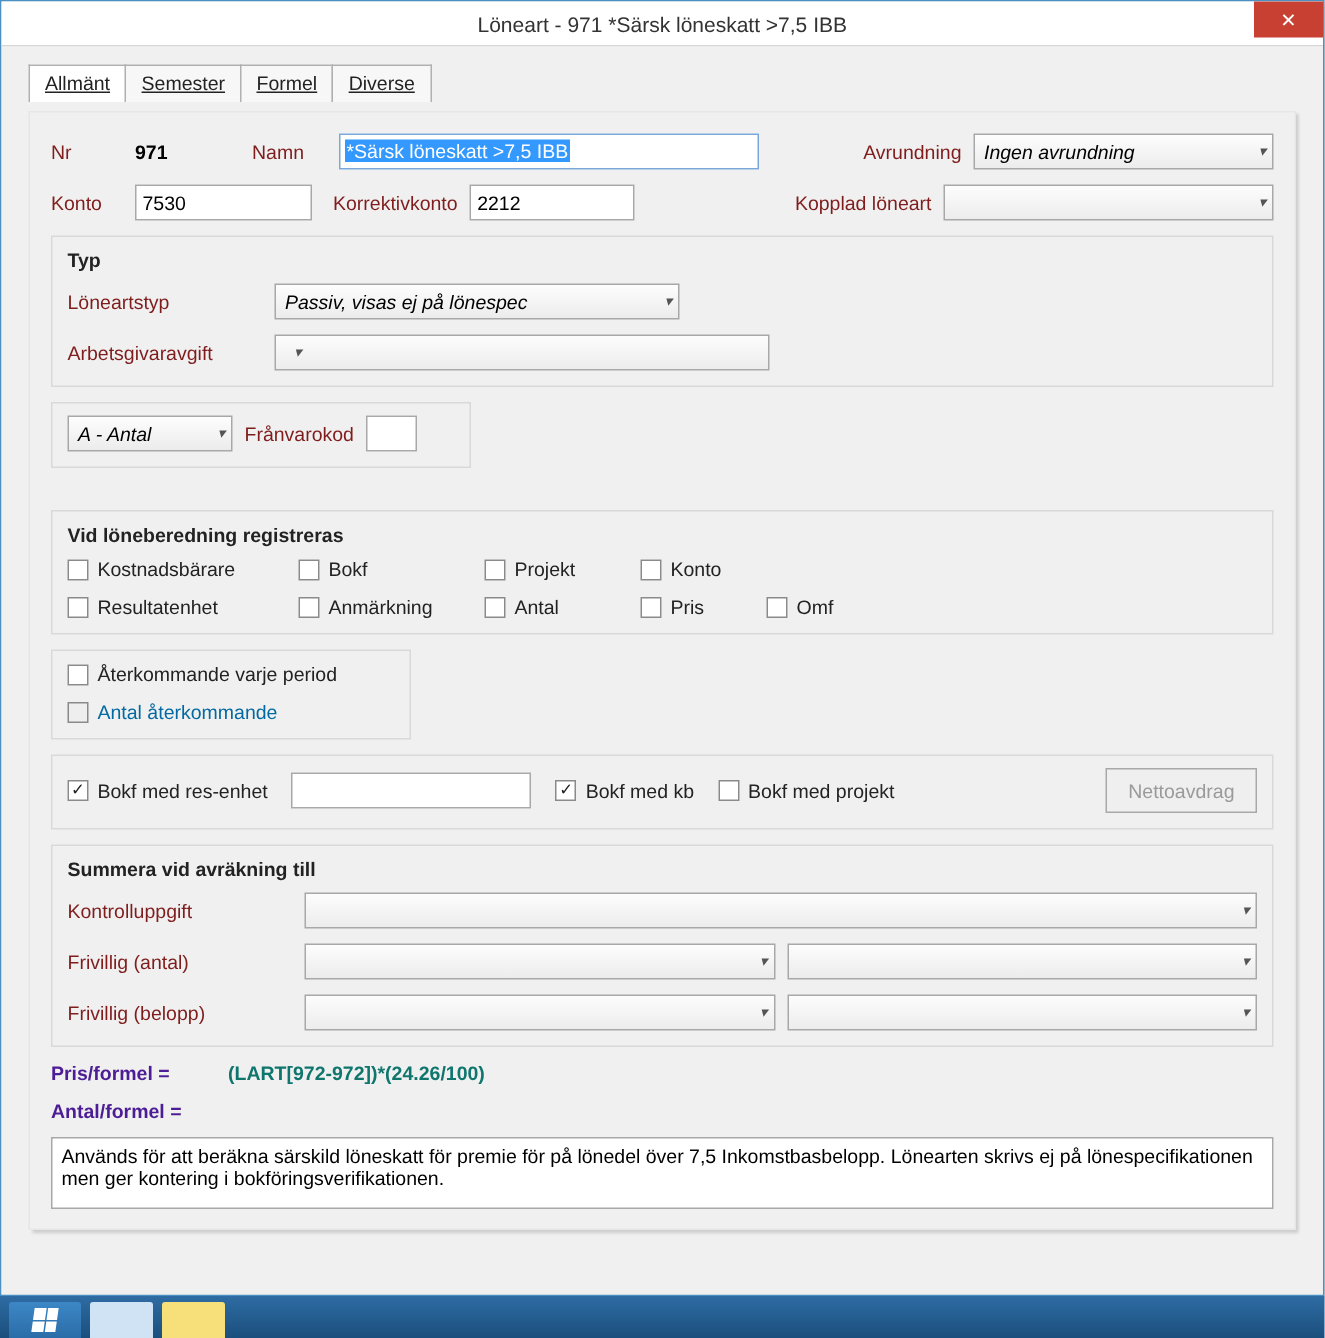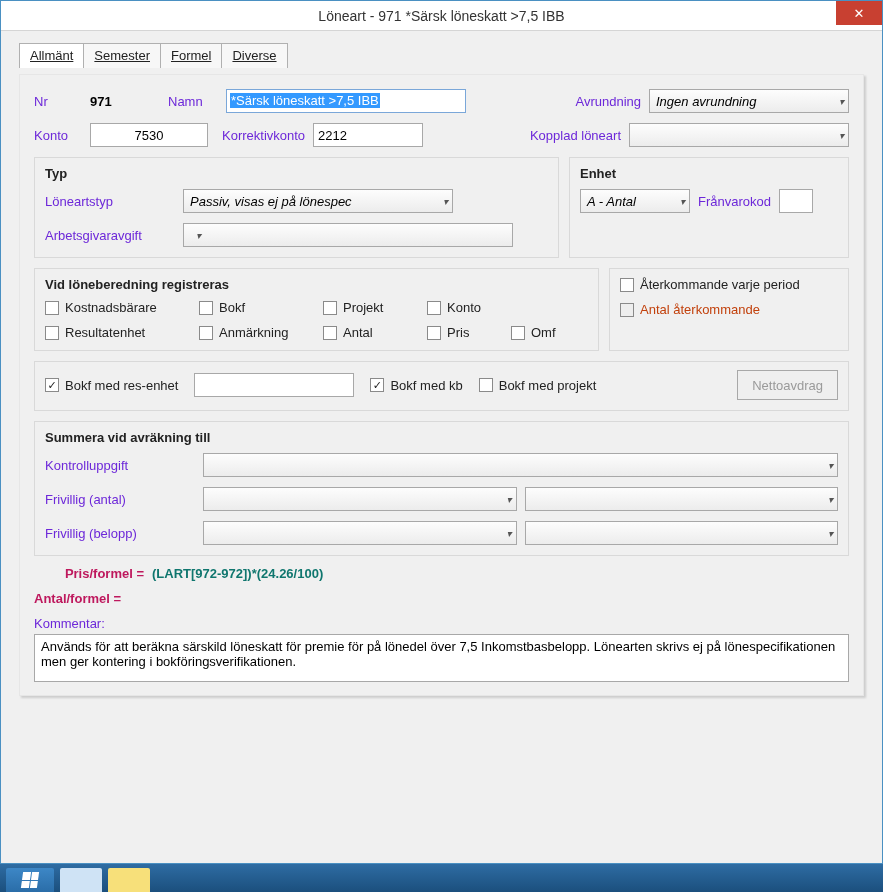--- a/index.html
+++ b/index.html
@@ -77,38 +77,38 @@
   .tab .ul { text-decoration: underline; text-align: center; }
 
   .panel {
     border: 1px solid #e6e6e6;
     background: #f0f0f0;
     padding: 14px 14px 10px 14px;
     box-shadow: 2px 2px 2px rgba(0,0,0,0.15);
   }
 
   .row { display: flex; align-items: center; margin-bottom: 10px; gap: 8px; }
-  .lbl { color: #6d28d9; }
+  .lbl { color: #7f1d1d; }
   .bold-val { font-weight: 600; }
 
   input.text {
     height: 24px;
     border: 1px solid #a8a8a8;
     padding: 2px 4px;
     font-size: 13px;
     background: #fff;
   }
   .selected-text {
     display: inline-block;
     height: 24px;
     line-height: 20px;
     border: 1px solid #7aa7d9;
     padding: 1px 3px;
     background: #fff;
-    width: 240px;
+    width: 280px;
     vertical-align: middle;
   }
   .selected-text span {
     background: #3399ff;
     color: #fff;
     padding: 0 1px;
   }
 
   .combo {
     height: 24px;
@@ -153,36 +153,36 @@
   .chk .box {
     width: 14px; height: 14px;
     border: 1px solid #8a8a8a;
     background: #fff;
     display: inline-flex;
     align-items: center;
     justify-content: center;
     font-size: 11px;
     line-height: 1;
   }
-  .chk.disabled { color: #c2410c; }
+  .chk.disabled { color: #0369a1; }
   .chk.disabled .box { background: #eee; }
 
   .btn {
     height: 30px;
     min-width: 100px;
     border: 1px solid #a8a8a8;
     background: linear-gradient(#fdfdfd,#eaeaea);
     padding: 0 14px;
     font-size: 13px;
     cursor: pointer;
     text-align: center;
   }
   .btn.disabled { color: #9a9a9a; background: #efefef; cursor: default; }
 
-  .formula-lbl { color: #be185d; font-weight: 600; text-align: right; }
+  .formula-lbl { color: #4c1d95; font-weight: 600; }
   .formula-val { color: #0f766e; font-weight: 600; }
 
   textarea.comment {
     width: 100%;
     height: 48px;
     border: 1px solid #a8a8a8;
     background: #fff;
     font-family: inherit;
     font-size: 13px;
     padding: 4px 6px;
@@ -260,62 +260,61 @@
         <span style="flex:1"></span>
         <span class="lbl">Avrundning</span>
         <div class="combo" style="width:200px">
           <span>Ingen avrundning</span>
           <span class="arrow">▾</span>
         </div>
       </div>
 
       <div class="row">
         <span class="lbl" style="width:48px">Konto</span>
-        <input class="text" style="width: 118px; text-align: center;" value="7530">
+        <input class="text" style="width: 118px;" value="7530">
         <span class="lbl" style="margin-left:6px">Korrektivkonto</span>
         <input class="text" style="width: 110px;" value="2212">
         <span style="flex:1"></span>
         <span class="lbl">Kopplad löneart</span>
         <div class="combo" style="width:220px">
           <span></span>
           <span class="arrow">▾</span>
         </div>
       </div>
 
-      <div style="display:flex; gap:10px; margin-bottom:10px;">
+      <div style="display:flex; gap:10px; margin-bottom:28px;flex-direction:column;">
         <div class="group" style="flex:1; margin-bottom:0;">
           <span class="group-title">Typ</span>
           <div class="row">
             <span class="lbl" style="width:130px">Löneartstyp</span>
             <div class="combo" style="width:270px">
               <span>Passiv, visas ej på lönespec</span>
               <span class="arrow">▾</span>
             </div>
           </div>
           <div class="row" style="margin-bottom:0">
             <span class="lbl" style="width:130px">Arbetsgivaravgift</span>
             <div class="combo" style="width:330px">
               <span class="arrow">▾</span>
             </div>
           </div>
         </div>
         <div class="group" style="width:280px; margin-bottom:0;">
-          <span class="group-title">Enhet</span>
           <div class="row" style="margin-bottom:0">
             <div class="combo" style="width:110px">
               <span>A - Antal</span>
               <span class="arrow">▾</span>
             </div>
             <span class="lbl">Frånvarokod</span>
             <input class="text" style="width: 34px;" value="">
           </div>
         </div>
       </div>
 
-      <div style="display:flex; gap:10px; margin-bottom:10px;">
+      <div style="display:flex; gap:10px; margin-bottom:10px;flex-direction:column;">
         <div class="group" style="flex:1; margin-bottom:0;">
           <span class="group-title">Vid löneberedning registreras</span>
           <div class="row" style="gap:24px">
             <label class="chk" style="width:130px">
                 <span class="box"></span>
                 <span>Kostnadsbärare</span>
               </label>
             <label class="chk" style="width:100px">
                 <span class="box"></span>
                 <span>Bokf</span>
@@ -421,21 +420,20 @@
 
       <div class="row" style="margin-top:6px">
         <span class="formula-lbl" style="width:110px">Pris/formel =</span>
         <span class="formula-val">(LART[972-972])*(24.26/100)</span>
       </div>
       <div class="row">
         <span class="formula-lbl">Antal/formel =</span>
       </div>
 
       <div style="margin-top:10px">
-        <div class="lbl" style="margin-bottom:3px">Kommentar:</div>
         <textarea class="comment" style="">Används för att beräkna särskild löneskatt för premie för på lönedel över 7,5 Inkomstbasbelopp. Lönearten skrivs ej på lönespecifikationen men ger kontering i bokföringsverifikationen.</textarea>
       </div>
 
     </div>
 
 
   </div>
 </div>
 
 <div class="taskbar">

